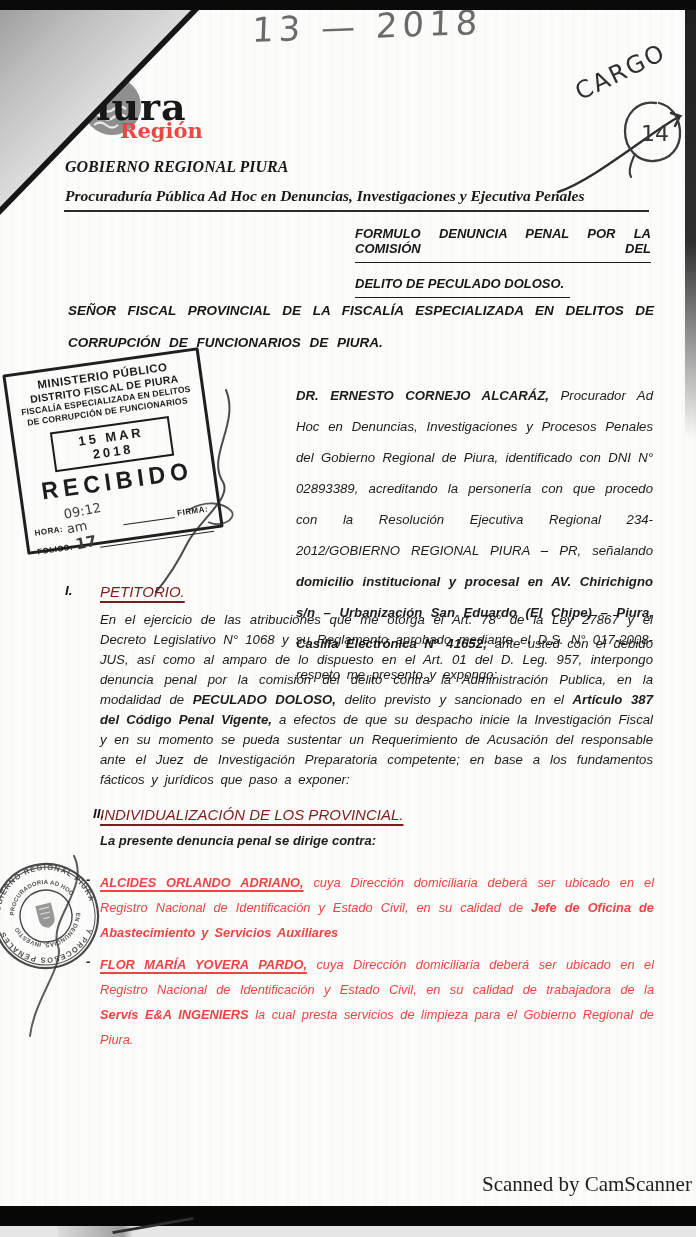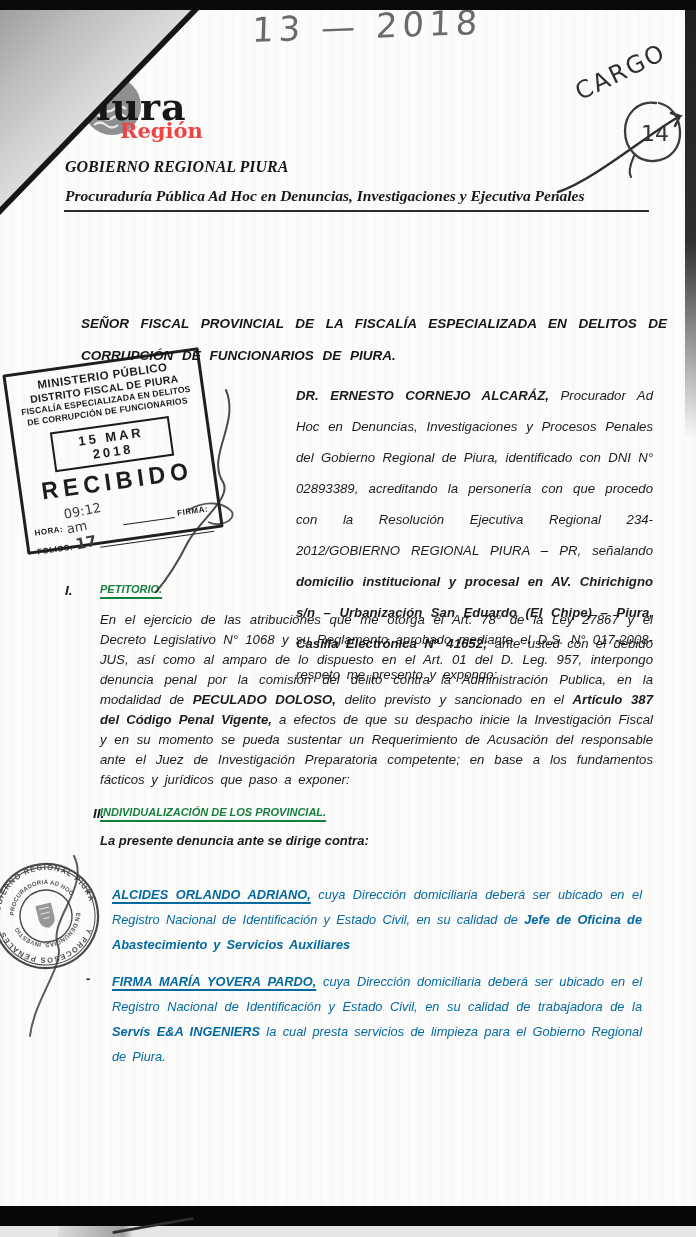--- a/index.html
+++ b/index.html
@@ -46,21 +46,21 @@
   .cargo-swoosh{position:absolute;left:552px;top:100px;width:140px;height:100px;z-index:6;}
   .circle14{position:absolute;left:620px;top:98px;width:66px;height:84px;z-index:6;}
   .circle14 text{font-family:"DejaVu Sans",sans-serif;font-size:22px;fill:#333;}
 
   
   .subject{position:absolute;left:355px;top:226px;width:296px;z-index:5;}
   .subject-line{display:block;font-style:italic;font-weight:700;font-size:13px;color:#161616;
         border-bottom:1.6px solid #1a1a1a;padding-bottom:6px;}
   .subject .l1{text-align:justify;text-align-last:justify;}
   .subject .l2{display:inline-block;margin-top:13px;width:auto;padding-right:6px;}
-  .addressee{position:absolute;left:65px;top:292px;width:586px;margin:16px;z-index:5;
+  .addressee{position:absolute;left:65px;top:292px;width:586px;margin:3px;z-index:5;
         font-style:italic;font-weight:700;font-size:13.5px;line-height:32px;color:#161616;
         text-align:justify;word-spacing:5px;}
 
   
   .stamp{position:absolute;left:14px;top:360px;width:198px;height:182px;z-index:2;
         border:3px solid #1f1f1f;border-radius:2px;transform:rotate(-8deg);
         padding:5px 7px;box-sizing:border-box;color:#1c1c1c;text-align:center;}
   .st-l1{font-weight:700;font-size:11.5px;letter-spacing:.5px;line-height:14px;}
   .st-l2{font-weight:700;font-size:10.5px;letter-spacing:.3px;line-height:13px;}
   .st-l3,.st-l4{font-weight:700;font-size:8.6px;letter-spacing:.2px;line-height:11px;}
@@ -77,31 +77,31 @@
   .signature{position:absolute;left:128px;top:382px;width:135px;height:215px;z-index:3;}
   .stamp-scribble{position:absolute;left:2px;top:848px;width:112px;height:205px;z-index:3;}
 
   
   .para{position:absolute;margin:0;z-index:2;font-style:italic;font-size:13.2px;color:#1c1c1c;
         text-align:justify;word-spacing:3px;}
   .para b{font-weight:700;}
   .intro-para{left:296px;top:380px;width:357px;line-height:31px;}
   .petitorio-para{left:100px;top:610px;width:553px;line-height:20px;}
   .sec-num{position:absolute;z-index:2;font-style:italic;font-weight:700;font-size:13.5px;color:#161616;}
-  .sec-title{position:absolute;z-index:2;font-style:italic;font-weight:700;font-size:11px;color:#15803d;
+  .sec-title{position:absolute;z-index:2;font-style:italic;font-weight:400;font-size:15px;color:#7f1d1d;
         text-decoration:underline;text-underline-offset:4px;text-decoration-thickness:1.6px;}
   .p1-num{left:65px;top:583px;}  .p1-title{left:100px;top:583px;}
   .p2-num{left:65px;top:806px;margin-left:28px;}  .p2-title{left:100px;top:806px;}
   .sec2-intro{position:absolute;left:100px;top:833px;z-index:2;font-style:italic;font-weight:700;
         font-size:13px;color:#1c1c1c;}
 
   .bullets{position:absolute;left:100px;top:870px;width:554px;z-index:2;}
   .bullet{position:relative;margin-bottom:7px;}
   .bdot{position:absolute;left:-14px;top:2px;font-weight:700;font-size:13px;color:#222;}
-  .btext{margin:12px;font-style:italic;font-size:12.8px;line-height:25px;color:#0369a1;
+  .btext{margin:0;font-style:italic;font-size:12.8px;line-height:25px;color:#ef4444;
         text-align:justify;word-spacing:2.5px;}
   .btext b{font-weight:700;}
   .bname{text-decoration:underline;text-underline-offset:3px;text-decoration-thickness:1.5px;}
 
   
   .round-stamp{position:absolute;left:-14px;top:856px;width:120px;height:120px;z-index:2;
         transform:rotate(-14deg);opacity:.92;}
   .round-stamp circle{fill:none;stroke:#3a3a3a;}
   .round-stamp .outer-text{font:700 7.5px "Liberation Sans",sans-serif;fill:#3f3f3f;letter-spacing:1.1px;}
   .round-stamp .inner-text{font:700 6px "Liberation Sans",sans-serif;fill:#444;letter-spacing:.2px;}
@@ -137,20 +137,24 @@
   <svg class="circle14" viewBox="0 0 66 84">
     <path d="M36,5 C18,2 5,16 5,33 C5,51 18,64 34,63 C50,62 61,50 60,33 C59,18 51,8 39,5" stroke="#3c3c3c" stroke-width="2.3" fill="none" stroke-linecap="round"></path>
     <path d="M14,58 C10,67 8,74 11,79" stroke="#3c3c3c" stroke-width="2.1" fill="none" stroke-linecap="round"></path>
     <text x="21" y="43">14</text>
   </svg>
 
   <div class="org-line">GOBIERNO REGIONAL PIURA</div>
   <div class="office-line">Procuraduría Pública Ad Hoc en Denuncias, Investigaciones y Ejecutiva Penales</div>
   <div class="rule"></div>
 
+  <div class="subject">
+    <span class="subject-line l1">FORMULO DENUNCIA PENAL POR LA COMISIÓN DEL</span>
+    <span class="subject-line l2">DELITO DE PECULADO DOLOSO.</span>
+  </div>
 
   <p class="addressee">SEÑOR FISCAL PROVINCIAL DE LA FISCALÍA ESPECIALIZADA EN DELITOS DE CORRUPCIÓN DE FUNCIONARIOS DE PIURA.</p>
 
   <div class="stamp">
     <div class="st-l1">MINISTERIO PÚBLICO</div>
     <div class="st-l2">DISTRITO FISCAL DE PIURA</div>
     <div class="st-l3">FISCALÍA ESPECIALIZADA EN DELITOS</div>
     <div class="st-l4">DE CORRUPCIÓN DE FUNCIONARIOS</div>
     <div class="st-date">15 MAR 2018</div>
     <div class="st-received">RECIBIDO</div>
@@ -177,33 +181,33 @@
   </p>
 
   <span class="sec-num p1-num">I.</span>
   <span class="sec-title p1-title">PETITORIO.</span>
   <p class="para petitorio-para">
     <span>En el ejercicio de las atribuciones que me otorga el Art. 78° de la Ley 27867 y el Decreto Legislativo N° 1068 y su Reglamento aprobado mediante el D.S. N° 017-2008-JUS, así como al amparo de lo dispuesto en el Art. 01 del D. Leg. 957, interpongo denuncia penal por la comisión del delito contra la Administración Publica, en la modalidad de </span><b>PECULADO DOLOSO,</b><span> delito previsto y sancionado en el </span><b>Artículo 387 del Código Penal Vigente,</b><span> a efectos de que su despacho inicie la Investigación Fiscal y en su momento se pueda sustentar un Requerimiento de Acusación del responsable ante el Juez de Investigación Preparatoria competente; en base a los fundamentos fácticos y jurídicos que paso a exponer:</span>
   </p>
 
   <span class="sec-num p2-num">II.</span>
   <span class="sec-title p2-title">INDIVIDUALIZACIÓN DE LOS PROVINCIAL.</span>
-  <div class="sec2-intro">La presente denuncia ante se dirige contra:</div>
+  <div class="sec2-intro">La presente denuncia penal se dirige contra:</div>
 
   <div class="bullets">
     <div class="bullet">
       <span class="bdot">-</span>
       <p class="btext">
         <b class="bname">ALCIDES ORLANDO ADRIANO,</b><span> cuya Dirección domiciliaria deberá ser ubicado en el Registro Nacional de Identificación y Estado Civil, en su calidad de </span><b>Jefe de Oficina de Abastecimiento y Servicios Auxiliares</b><span></span>
       </p>
     </div>
     <div class="bullet">
       <span class="bdot">-</span>
       <p class="btext">
-        <b class="bname">FIRMA MARÍA YOVERA PARDO,</b><span> cuya Dirección domiciliaria deberá ser ubicado en el Registro Nacional de Identificación y Estado Civil, en su calidad de trabajadora de la </span><b>Servís E&amp;A INGENIERS</b><span> la cual presta servicios de limpieza para el Gobierno Regional de Piura.</span>
+        <b class="bname">FLOR MARÍA YOVERA PARDO,</b><span> cuya Dirección domiciliaria deberá ser ubicado en el Registro Nacional de Identificación y Estado Civil, en su calidad de trabajadora de la </span><b>Servís E&amp;A INGENIERS</b><span> la cual presta servicios de limpieza para el Gobierno Regional de Piura.</span>
       </p>
     </div>
   </div>
 
   <svg class="round-stamp" viewBox="0 0 120 120">
     <defs>
       <path id="arcOT" d="M14,60 A46,46 0 1 1 106,60"></path>
       <path id="arcOB" d="M104,66 A45,45 0 0 1 16,66"></path>
       <path id="arcIT" d="M28,60 A32,32 0 1 1 92,60"></path>
       <path id="arcIB" d="M90,64 A31,31 0 0 1 30,64"></path>
@@ -215,18 +219,19 @@
     <text class="outer-text"><textPath href="#arcOB" startOffset="14%">Y PROCESOS PENALES</textPath></text>
     <text class="inner-text"><textPath href="#arcIT" startOffset="8%">PROCURADORIA AD HOC</textPath></text>
     <text class="inner-text"><textPath href="#arcIB" startOffset="0%">EN DENUNCIAS, INVESTIGACIONES</textPath></text>
     <path d="M52,48 h16 v14 q0,8 -8,10 q-8,-2 -8,-10 z" fill="#555" opacity=".65"></path>
     <path d="M55,52 h10 M55,57 h10 M57,62 h6" stroke="#e8e8e8" stroke-width="1" fill="none"></path>
   </svg>
   <svg class="stamp-scribble" viewBox="0 0 112 205">
     <path d="M72,8 C88,40 46,72 56,98 C63,116 32,152 28,188" stroke="#333" stroke-width="2" fill="none" opacity=".8" stroke-linecap="round"></path>
   </svg>
 
+  <div class="scanned-by">Scanned by CamScanner</div>
 
   <div class="bottombar"></div>
   <div class="bottomstrip"></div>
   <div class="corner-fill"></div>
   <div class="corner-slash"></div>
 </div>
 
 </body></html>

